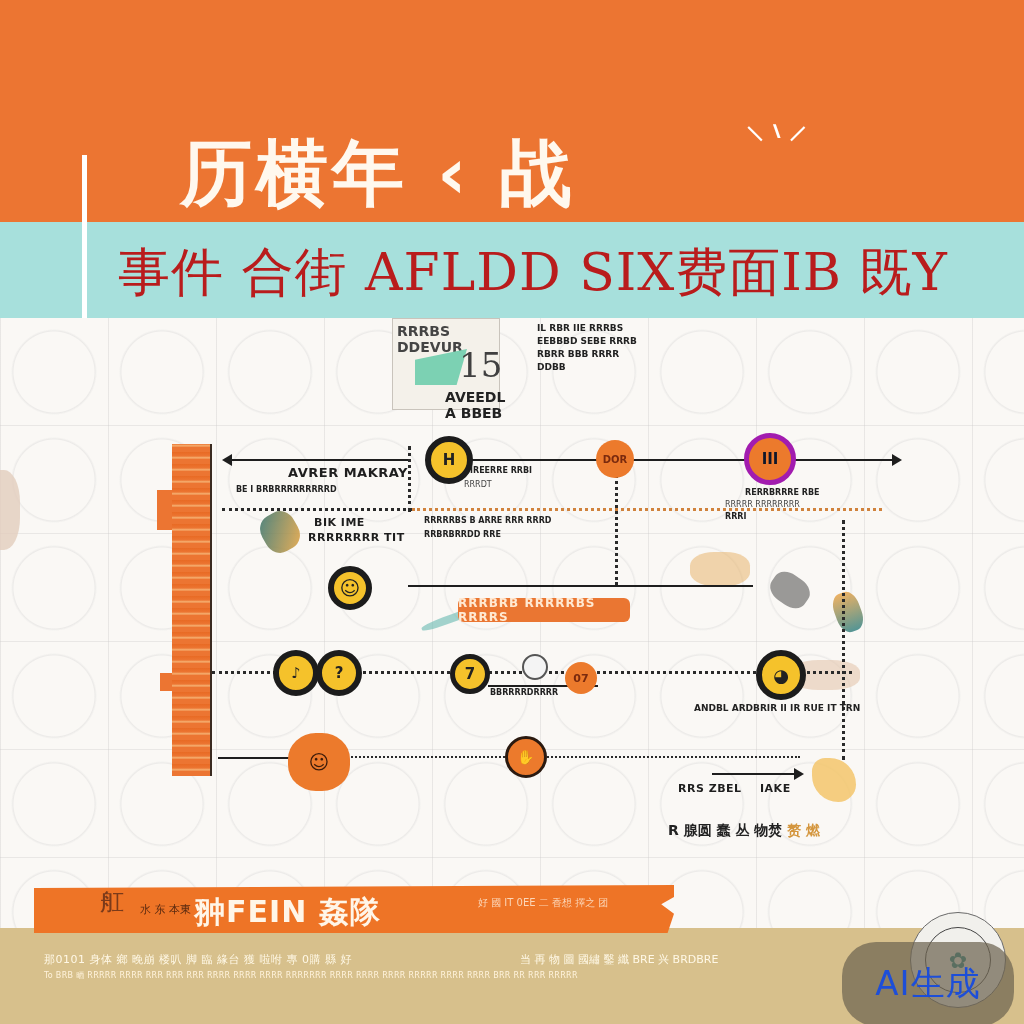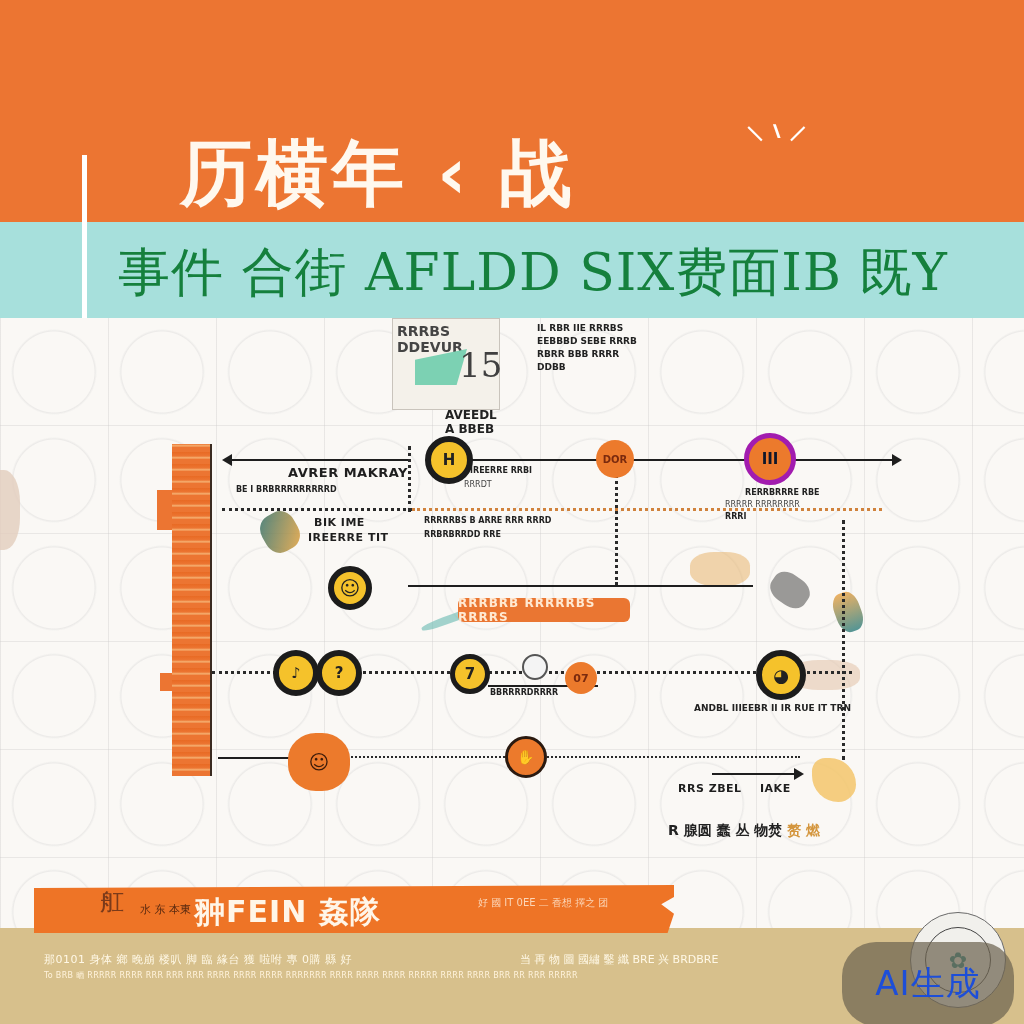--- a/index.html
+++ b/index.html
@@ -10,21 +10,21 @@
       background: #faf7f3;
     }
     .abs { position: absolute; }
 
     
     .hdr-orange { left: 0; top: 0; width: 1024px; height: 225px; background: #ec7532; }
     .hdr-title { left: 180px; top: 82px; font-size: 72px; font-weight: bold; color: #fff8ee; letter-spacing: 4px; white-space: nowrap; margin-top: 44px; }
     .hdr-deco { left: 745px; top: 95px; font-size: 40px; color: #fff; letter-spacing: 6px; }
     .hdr-vline { left: 82px; top: 155px; width: 5px; height: 185px; background: #fff; }
     .hdr-teal { left: 0; top: 222px; width: 1024px; height: 96px; background: #a7e0dc; }
-    .hdr-subtitle { left: 118px; top: 238px; font-size: 52px; color: #15803d; white-space: nowrap; font-family: "DejaVu Serif", serif; letter-spacing: 1px; }
+    .hdr-subtitle { left: 118px; top: 238px; font-size: 52px; color: #b91c1c; white-space: nowrap; font-family: "DejaVu Serif", serif; letter-spacing: 1px; }
 
     
     .body-bg {
       left: 0; top: 318px; width: 1024px; height: 610px;
       background-color: #faf8f5;
       background-image:
         linear-gradient(90deg, rgba(200,200,200,0.35) 1px, transparent 1px),
         linear-gradient(0deg, rgba(200,200,200,0.35) 1px, transparent 1px),
         radial-gradient(circle at 50% 50%, transparent 40px, rgba(210,210,210,0.35) 41px, transparent 43px);
       background-size: 108px 108px, 108px 108px, 108px 108px;
@@ -37,21 +37,21 @@
     }
     .vbar-axis { left: 210px; top: 444px; width: 2px; height: 332px; background: #3a2a20; }
     .vbar-notch { left: 157px; top: 490px; width: 17px; height: 40px; background: #ec7532; }
     .vbar-notch2 { left: 160px; top: 673px; width: 14px; height: 18px; background: #ec7532; }
 
     
     .thumb { left: 392px; top: 318px; width: 108px; height: 92px; border: 1px solid #c9c4bc; background: #f4f1ea; }
     .thumb-head { left: 4px; top: 4px; font-size: 14px; color: #444; font-weight: bold; }
     .thumb-green { left: 22px; top: 30px; width: 52px; height: 36px; background: #7cd1b3; clip-path: polygon(0 30%, 100% 0, 80% 100%, 0 100%); }
     .thumb-num { left: 66px; top: 26px; font-size: 34px; color: #404040; font-family: "DejaVu Serif", serif; }
-    .thumb-foot { left: 52px; top: 70px; font-size: 12px; color: #222; font-weight: bold; margin-top: 19px; }
+    .thumb-foot { left: 52px; top: 70px; font-size: 14px; color: #222; font-weight: bold; }
     .thumb-side { left: 537px; top: 322px; width: 100px; font-size: 9px; line-height: 13px; font-weight: bold; color: #222; }
 
     
     .hline { height: 2px; background: #1e1e1e; }
     .dline { height: 0; border-top: 3px dotted #2a2a2a; }
     .vdline { width: 0; border-left: 3px dotted #2a2a2a; }
     .odline { height: 0; border-top: 3px dotted #d0823c; }
     .arrow-left::before {
       content: ""; position: absolute; left: -2px; top: -5px;
       border-right: 10px solid #1e1e1e; border-top: 6px solid transparent; border-bottom: 6px solid transparent;
@@ -138,21 +138,21 @@
 <div class="abs hline arrow-left" style="left:224px;top:459px;width:186px;"></div>
 <div class="abs hline arrow-right" style="left:470px;top:459px;width:430px;"></div>
 <div class="abs vdline" style="left:408px;top:446px;height:66px;"></div>
 <div class="abs dline" style="left:222px;top:508px;width:190px;"></div>
 <div class="abs odline" style="left:412px;top:508px;width:470px;"></div>
 <div class="abs vdline" style="left:615px;top:470px;height:115px;"></div>
 
 <div class="lbl" style="left:288px;top:465px;font-size:13px;">AVRER MAKRAY</div>
 <div class="lbl-sm" style="left:236px;top:485px;font-weight:bold;color:#222">BE I BRBRRRRRRRRRD</div>
 <div class="lbl" style="left:314px;top:516px;">BIK IME</div>
-<div class="lbl" style="left:308px;top:531px;">IREERRE TIT</div>
+<div class="lbl" style="left:308px;top:531px;">RRRRRRRR TIT</div>
 
 <div class="node node-y" style="left:425px;top:436px;width:48px;height:48px;">H</div>
 <div class="lbl-sm" style="left:470px;top:466px;font-weight:bold;color:#222">IREERRE RRBI</div>
 <div class="lbl-sm" style="left:464px;top:480px;">RRRDT</div>
 <div class="lbl-sm" style="left:424px;top:516px;font-weight:bold;color:#222">RRRRRBS B ARRE RRR RRRD</div>
 <div class="lbl-sm" style="left:424px;top:530px;font-weight:bold;color:#222">RRBRBRRDD RRE</div>
 
 <div class="node node-o" style="left:596px;top:440px;width:38px;height:38px;font-size:10px;">DOR</div>
 
 <div class="node node-ob" style="left:744px;top:433px;width:52px;height:52px;">III</div>
@@ -167,21 +167,21 @@
 <div class="abs dline" style="left:212px;top:671px;width:640px;"></div>
 <div class="abs vdline" style="left:842px;top:520px;height:240px;"></div>
 <div class="node node-y" style="left:273px;top:650px;width:46px;height:46px;">♪</div>
 <div class="node node-y" style="left:316px;top:650px;width:46px;height:46px;">?</div>
 <div class="node node-y" style="left:450px;top:654px;width:40px;height:40px;border-width:5px;">7</div>
 <div class="stroke" style="left:522px;top:654px;width:26px;height:26px;border:2px solid #555;border-radius:50%;background:#f4f4f4"></div>
 <div class="abs hline" style="left:488px;top:685px;width:110px;"></div>
 <div class="lbl-sm" style="left:490px;top:688px;font-weight:bold;color:#222">BBRRRRDRRRR</div>
 <div class="node node-o" style="left:565px;top:662px;width:32px;height:32px;font-size:11px;">07</div>
 <div class="node node-y" style="left:756px;top:650px;width:50px;height:50px;font-size:18px;">◕</div>
-<div class="lbl-sm" style="left:694px;top:703px;font-weight:bold;color:#222;font-size:9px">ANDBL IIIEEBR II IR RUE IT TRN</div>
+<div class="lbl-sm" style="left:694px;top:703px;font-weight:bold;color:#222;font-size:9px">ANDBL ARDBRIR II IR RUE IT TRN</div>
 
 <div class="abs hline" style="left:218px;top:757px;width:80px;"></div>
 <div class="abs dline" style="left:340px;top:756px;width:460px;border-top-width:2px;"></div>
 <div class="node node-o" style="left:288px;top:733px;width:62px;height:58px;border-radius:45%;font-size:20px;color:#3a1a0a;">☺</div>
 <div class="node node-o" style="left:505px;top:736px;width:42px;height:42px;border:3px solid #2b1a10;font-size:14px;">✋</div>
 <div class="abs hline arrow-right" style="left:712px;top:773px;width:90px;"></div>
 <div class="lbl" style="left:678px;top:782px;">RRS ZBEL</div>
 <div class="lbl" style="left:760px;top:782px;">IAKE</div>
 <div class="stroke" style="left:812px;top:758px;width:44px;height:44px;background:#f3c56b;border-radius:30% 60% 40% 60%;opacity:.85"></div>
 <div class="lbl-lg" style="left:668px;top:822px;">

